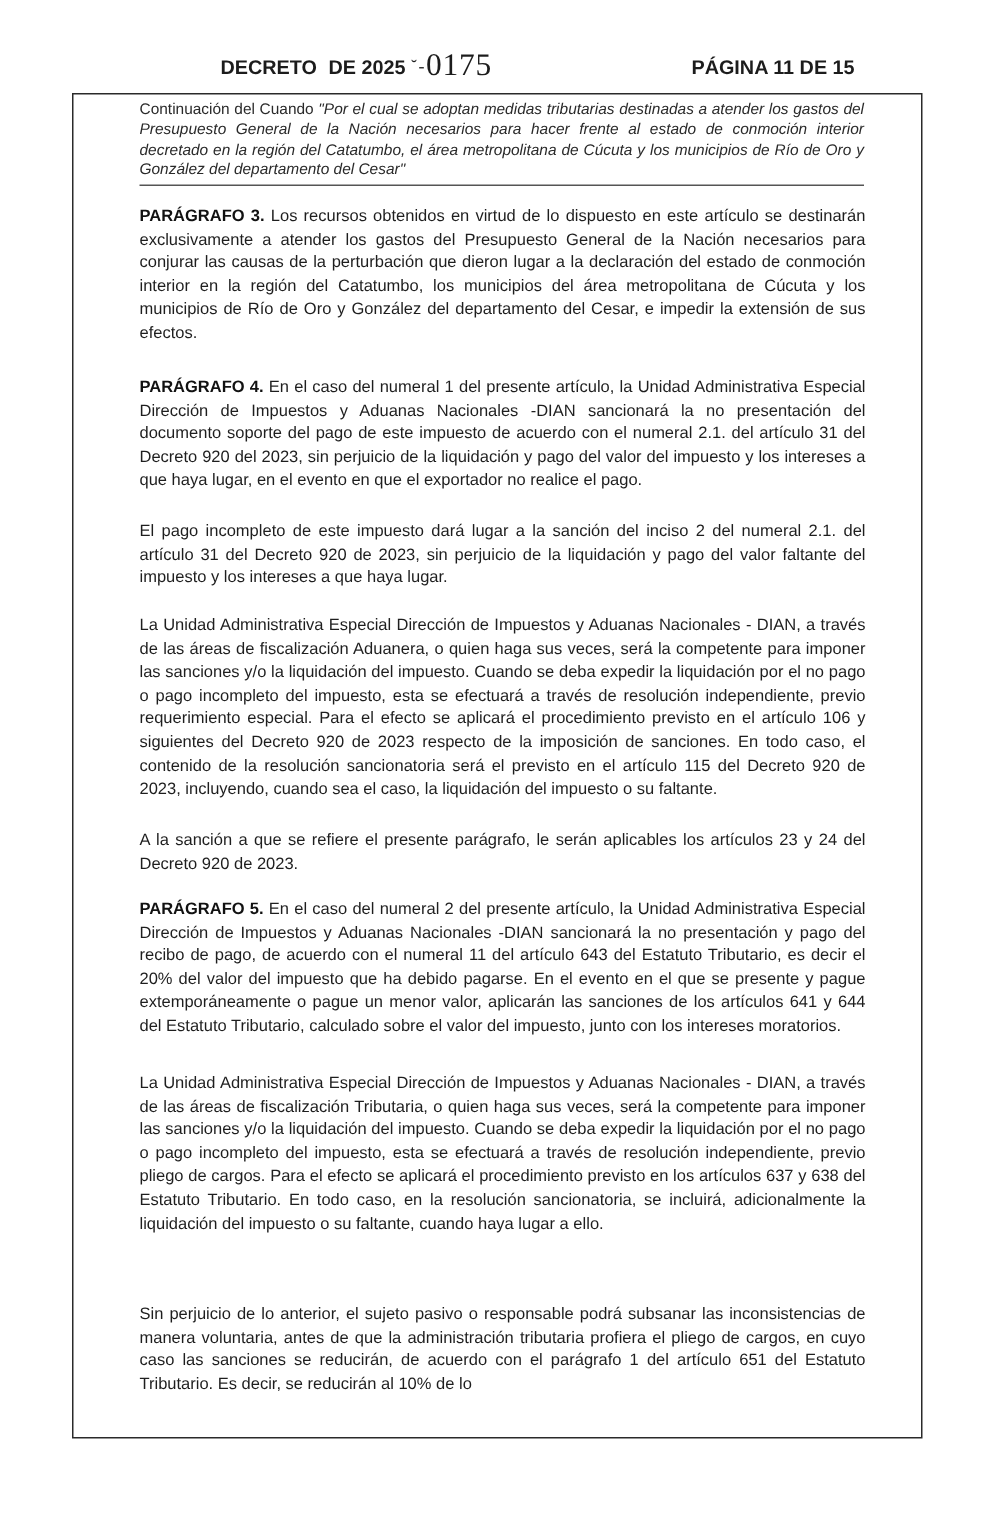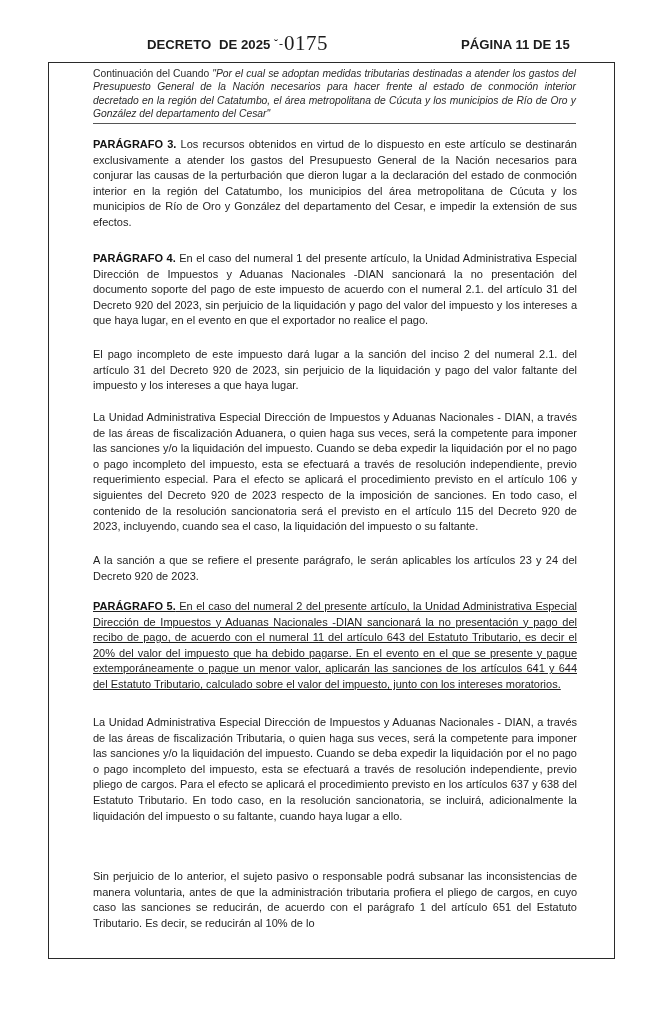--- a/index.html
+++ b/index.html
@@ -14,21 +14,21 @@
   .intro { position: absolute; left: 93px; top: 67px; width: 483px; font-size: 10.3px; line-height: 13.4px; color: #2a2a2a; text-align: justify; }
   .intro .italic { font-style: italic; }
   .divider { position: absolute; left: 93px; top: 123px; width: 483px; height: 0; border-top: 1.2px solid #555; }
   .body-text { position: absolute; left: 93px; width: 484px; font-size: 11px; line-height: 15.6px; color: #1e1e1e; text-align: justify; }
   .body-text .label { font-weight: bold; color: #111; }
   .p3 { top: 137px; }
   .p4 { top: 240px; margin-top: 11px; }
   .p4b { top: 347px; }
   .p4c { top: 410px; }
   .p4d { top: 553px; }
-  .p5 { top: 599px; text-decoration: underline; }
+  .p5 { top: 599px; }
   .p5b { top: 715px; }
   .p5c { top: 850px; margin-top: 19px; }
 </style>
 </head>
 <body>
 
 <div class="header">
   <span class="decreto">DECRETO</span>
   <span class="de-year">DE 2025</span>
   <span class="stamp"><span class="dashes">˘-</span><span>0175</span></span>

